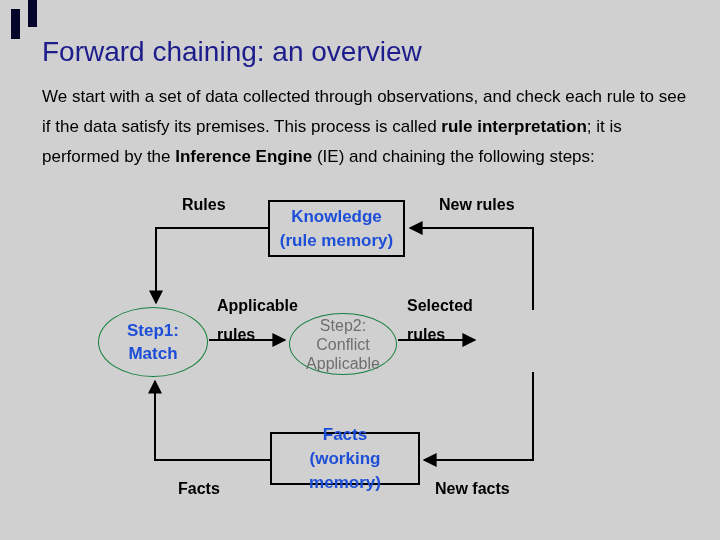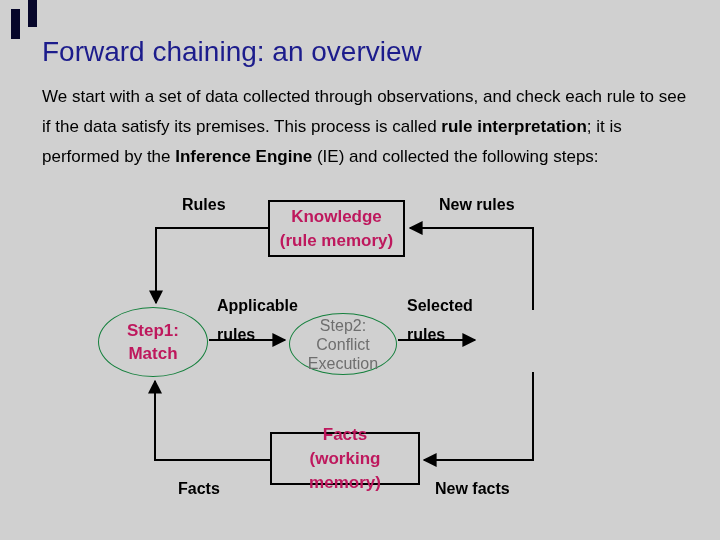--- a/index.html
+++ b/index.html
@@ -45,21 +45,21 @@
     width: 720px; height: 540px;
     pointer-events: none;
   }
   .shape {
     position: absolute;
     display: flex;
     align-items: center;
     justify-content: center;
     text-align: center;
     background: #d0d0d0;
-    color: #be185d;
+    color: #1d4ed8;
     white-space: pre-line;
     box-sizing: border-box;
   }
   .rect-shape {
     border: 2px solid #000;
     font-weight: bold;
     font-size: 17px;
     line-height: 24px;
   }
   .knowledge-box { left: 268px; top: 200px; width: 137px; height: 57px; }
@@ -99,21 +99,21 @@
 </head>
 <body>
 
 <div class="slide">
 
   <div class="deco-bar a"></div>
   <div class="deco-bar b"></div>
 
   <div class="slide-title">Forward chaining: an overview</div>
 
-  <div class="body-text"><span>We start with a set of data collected through observations, and check each rule to see if the data satisfy its premises. This process is called </span><span class="seg-bold">rule interpretation</span><span>; it is performed by the </span><span class="seg-bold">Inference Engine</span><span> (IE) and collected the following steps:</span></div>
+  <div class="body-text"><span>We start with a set of data collected through observations, and check each rule to see if the data satisfy its premises. This process is called </span><span class="seg-bold">rule interpretation</span><span>; it is performed by the </span><span class="seg-bold">Inference Engine</span><span> (IE) and chaining the following steps:</span></div>
 
   <div class="diagram">
 
     <svg class="connectors" width="720" height="540" viewBox="0 0 720 540">
       <defs>
         <marker id="arrow" viewBox="0 0 10 10" refX="9" refY="5" markerWidth="7" markerHeight="7" orient="auto-start-reverse">
           <path d="M 0 0 L 10 5 L 0 10 z" fill="#000"></path>
         </marker>
       </defs>
       <path d="M 269 228 L 156 228 L 156 303" fill="none" stroke="#000" stroke-width="2" marker-end="url(#arrow)"></path>
@@ -128,21 +128,21 @@
 (rule memory)</div>
 
     <div class="shape rect-shape facts-box">Facts
 (working memory)</div>
 
     <div class="shape ellipse-shape step1-ellipse">Step1:
 Match</div>
 
     <div class="shape ellipse-shape step2-ellipse">Step2:
 Conflict
-Execution</div>
+Applicable</div>
 
 
     <div class="flow-label rules-label">Rules</div>
 
     <div class="flow-label new-rules-label">New rules</div>
 
     <div class="flow-label applicable-label">Applicable
 rules</div>
 
     <div class="flow-label selected-label">Selected

